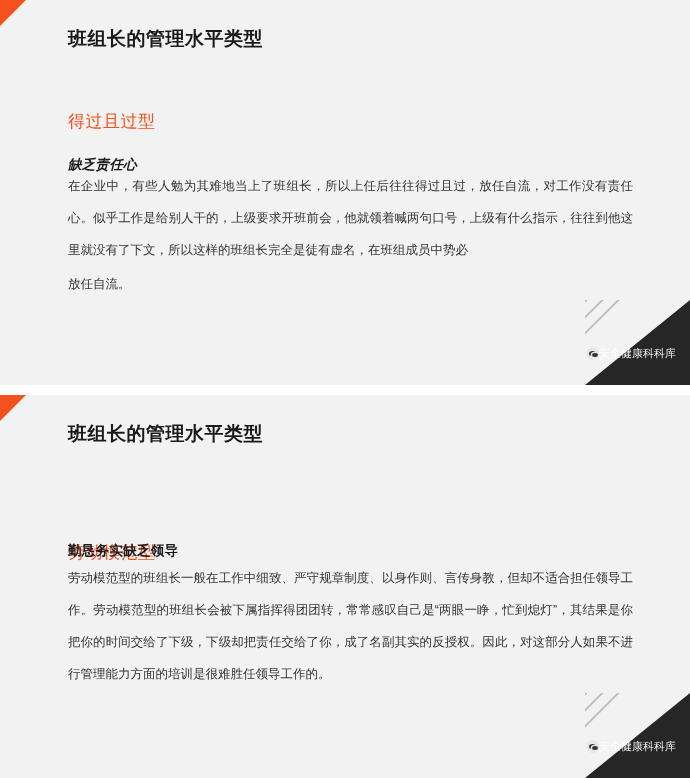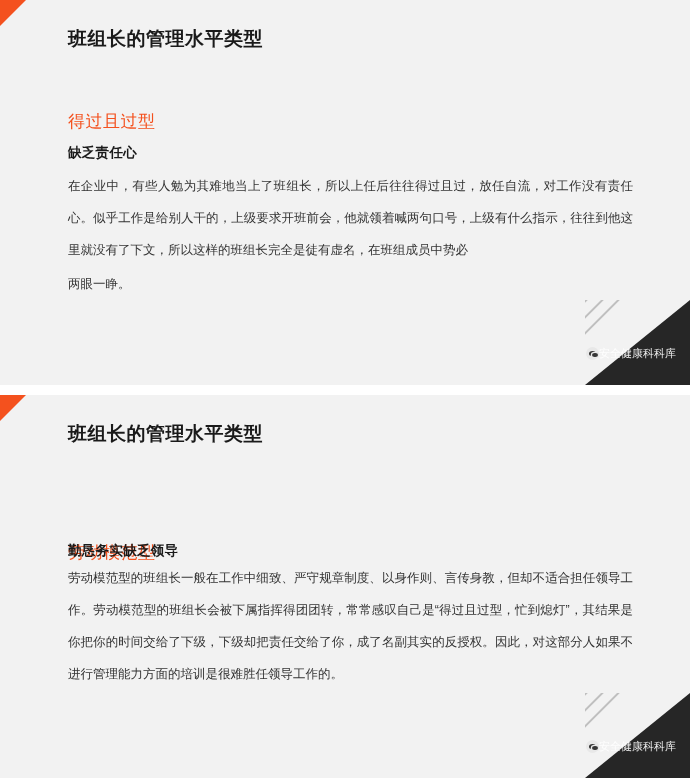--- a/index.html
+++ b/index.html
@@ -151,25 +151,25 @@
 </head>
 <body>
 
 <div class="page slide-1">
   <div class="corner-triangle"></div>
 
   <div class="slide-title">班组长的管理水平类型</div>
 
   <div class="section-heading" style="top: 110px;">得过且过型</div>
 
-  <div class="sub-heading" style="top: 144px;">缺乏责任心</div>
+  <div class="sub-heading" style="top: 156px; font-style: italic;">缺乏责任心</div>
 
   <div class="body-text" style="top: 170px;">在企业中，有些人勉为其难地当上了班组长，所以上任后往往得过且过，放任自流，对工作没有责任心。似乎工作是给别人干的，上级要求开班前会，他就领着喊两句口号，上级有什么指示，往往到他这里就没有了下文，所以这样的班组长完全是徒有虚名，在班组成员中势必</div>
 
-  <div class="body-text" style="top: 268px;">两眼一睁。</div>
+  <div class="body-text" style="top: 268px;">放任自流。</div>
 
   <div class="footer-corner">
     <div class="dark"></div>
     <div class="stripe s1"></div>
     <div class="stripe s2"></div>
     <div class="stripe s3"></div>
   </div>
 
   <div class="wechat-credit">
     <span class="wechat-icon"></span>
@@ -181,21 +181,21 @@
 
 <div class="page slide-2" style="margin-top:0;">
   <div class="corner-triangle"></div>
 
   <div class="slide-title">班组长的管理水平类型</div>
 
   <div class="section-heading" style="top: 107px; margin-top: 39px;">劳动模范型</div>
 
   <div class="sub-heading" style="top: 147px; font-family: Liberation Serif, serif;">勤恳务实缺乏领导</div>
 
-  <div class="body-text" style="top: 167px;">劳动模范型的班组长一般在工作中细致、严守规章制度、以身作则、言传身教，但却不适合担任领导工作。劳动模范型的班组长会被下属指挥得团团转，常常感叹自己是“得过且过型，忙到熄灯”，其结果是你把你的时间交给了下级，下级却把责任交给了你，成了名副其实的反授权。因此，对这部分人如果不进行管理能力方面的培训是很难胜任领导工作的。</div>
+  <div class="body-text" style="top: 167px;">劳动模范型的班组长一般在工作中细致、严守规章制度、以身作则、言传身教，但却不适合担任领导工作。劳动模范型的班组长会被下属指挥得团团转，常常感叹自己是“两眼一睁，忙到熄灯”，其结果是你把你的时间交给了下级，下级却把责任交给了你，成了名副其实的反授权。因此，对这部分人如果不进行管理能力方面的培训是很难胜任领导工作的。</div>
 
   <div class="footer-corner">
     <div class="dark"></div>
     <div class="stripe s1"></div>
     <div class="stripe s2"></div>
     <div class="stripe s3"></div>
   </div>
 
   <div class="wechat-credit">
     <span class="wechat-icon"></span>

